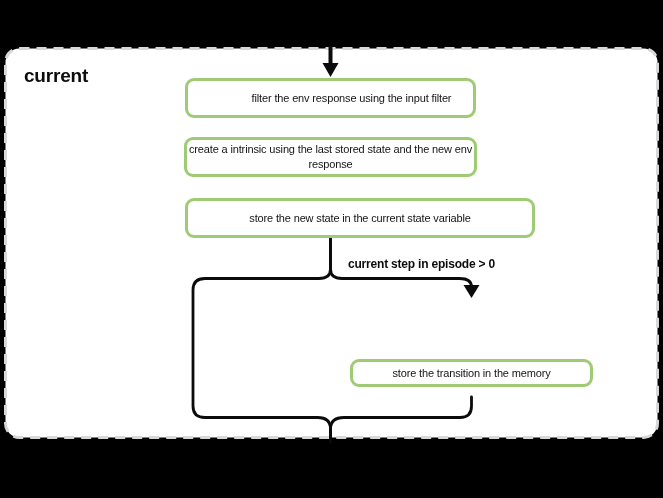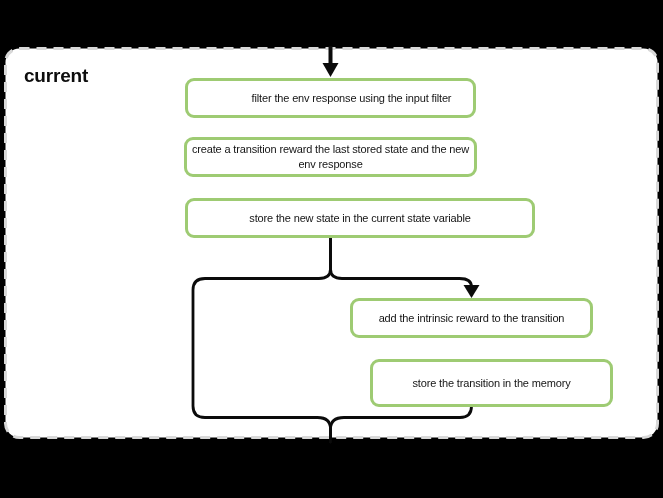--- a/index.html
+++ b/index.html
@@ -36,21 +36,21 @@
     font-size: 11px;
     line-height: 1.35;
     color: #141414;
     letter-spacing: -0.15px;
     padding: 0 2px;
   }
   .node-1 { left:185px; top:78px;  width:291px; height:40px;padding-left:44px; }
   .node-2 { left:184px; top:137px; width:293px; height:40px; }
   .node-3 { left:185px; top:198px; width:350px; height:40px; }
   .node-4 { left:350px; top:298px; width:243px; height:40px; }
-  .node-5 { left:350px; top:359px; width:243px; height:48px;margin-left:20px; }
+  .node-5 { left:350px; top:359px; width:243px; height:28px; }
   .condition-label {
     position: absolute;
     left: 348px; top: 257px;
     font-size: 12px;
     font-weight: bold;
     color: #0d0d0d;
     letter-spacing: -0.2px;
     white-space: nowrap;
   }
   .connector { fill:none; stroke: var(--connector, #0b0b0b); stroke-width:2.8;
@@ -78,22 +78,22 @@
     <path class="connector" d="M330.5 238 L330.5 269 Q330.5 278.5 342 278.5 L459.5 278.5 Q471.5 278.5 471.5 287"></path>
     <polygon class="arrowhead" points="463.5,285 479.5,285 471.5,298"></polygon>
 
     <path class="connector" d="M471.5 397 L471.5 406 Q471.5 417.5 460 417.5 L344 417.5 Q330.5 417.5 330.5 429 L330.5 442"></path>
   </svg>
 
   <div class="group-title">current</div>
 
   <div class="node node-1">filter the env response using the input filter</div>
 
-  <div class="node node-2">create a transition reward the last stored state and the new env response</div>
+  <div class="node node-2">create a intrinsic using the last stored state and the new env response</div>
 
   <div class="node node-3">store the new state in the current state variable</div>
 
+  <div class="condition-label">current step in episode &gt; 0</div>
 
-  <div class="node node-4">add the intrinsic reward to the transition</div>
 
   <div class="node node-5">store the transition in the memory</div>
 
 </div>
 
 </body></html>

